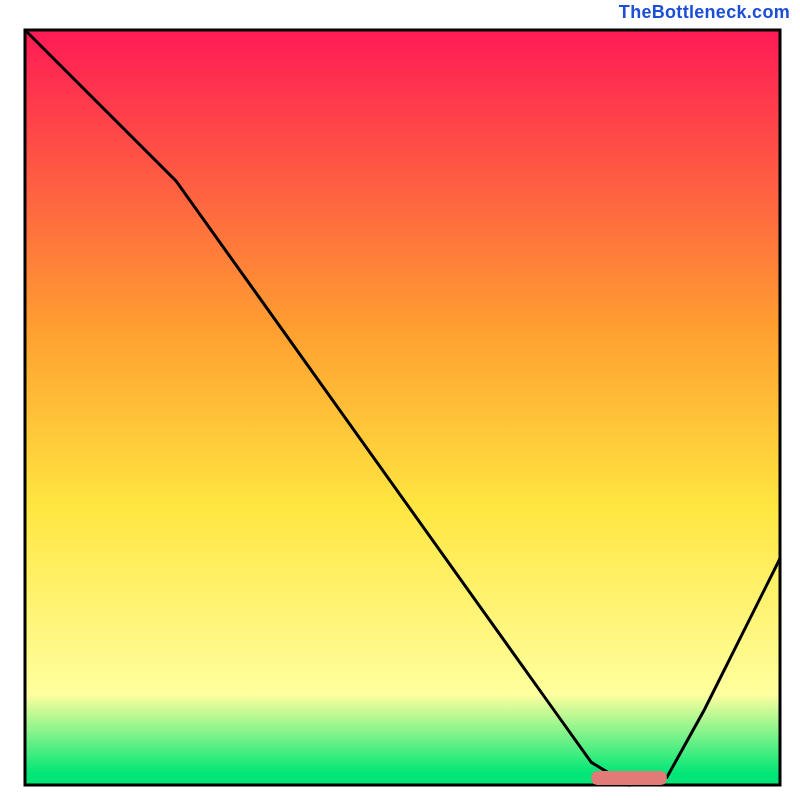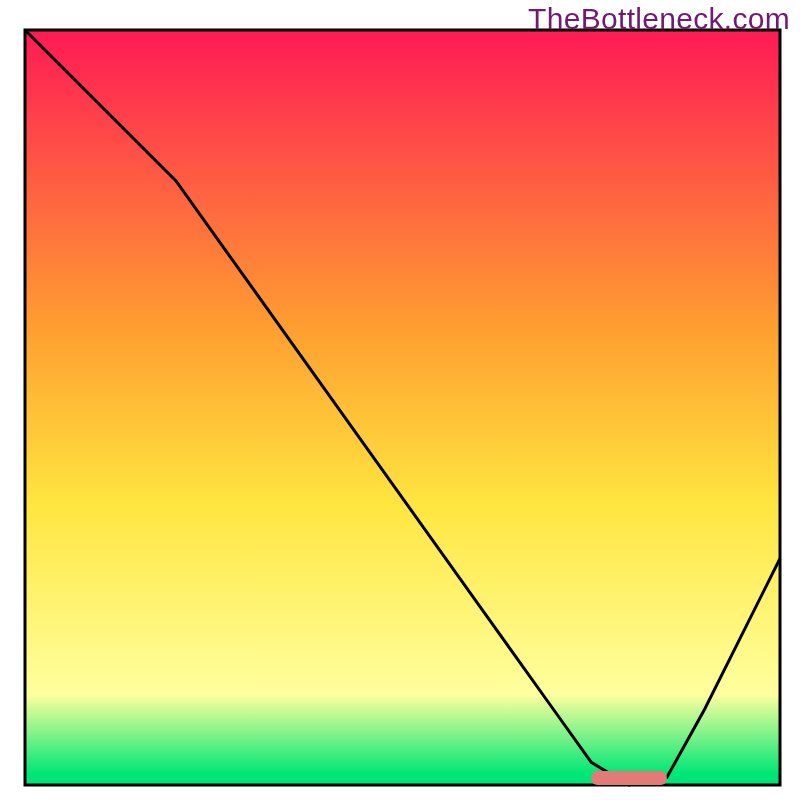--- a/index.html
+++ b/index.html
@@ -12,23 +12,23 @@
   }
   .wrap {
     position: relative;
     width: 800px;
     height: 800px;
   }
   .watermark {
     position: absolute;
     top: 2px;
     right: 10px;
-    font-size: 30px;
-    font-weight: 400;
-    color: #701a75;
+    font-size: 18px;
+    font-weight: 700;
+    color: #1d4ed8;
     letter-spacing: 0.3px;
     z-index: 3;
   }
   svg.chart {
     position: absolute;
     left: 0;
     top: 0;
     width: 800px;
     height: 800px;
   }

